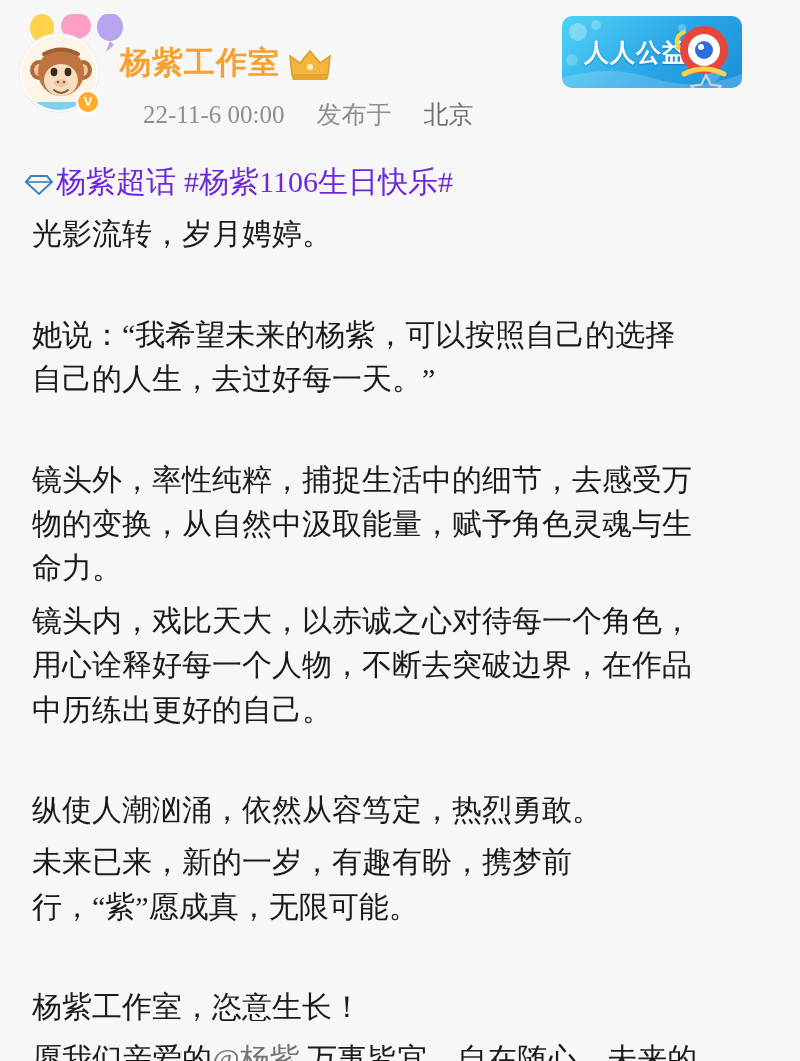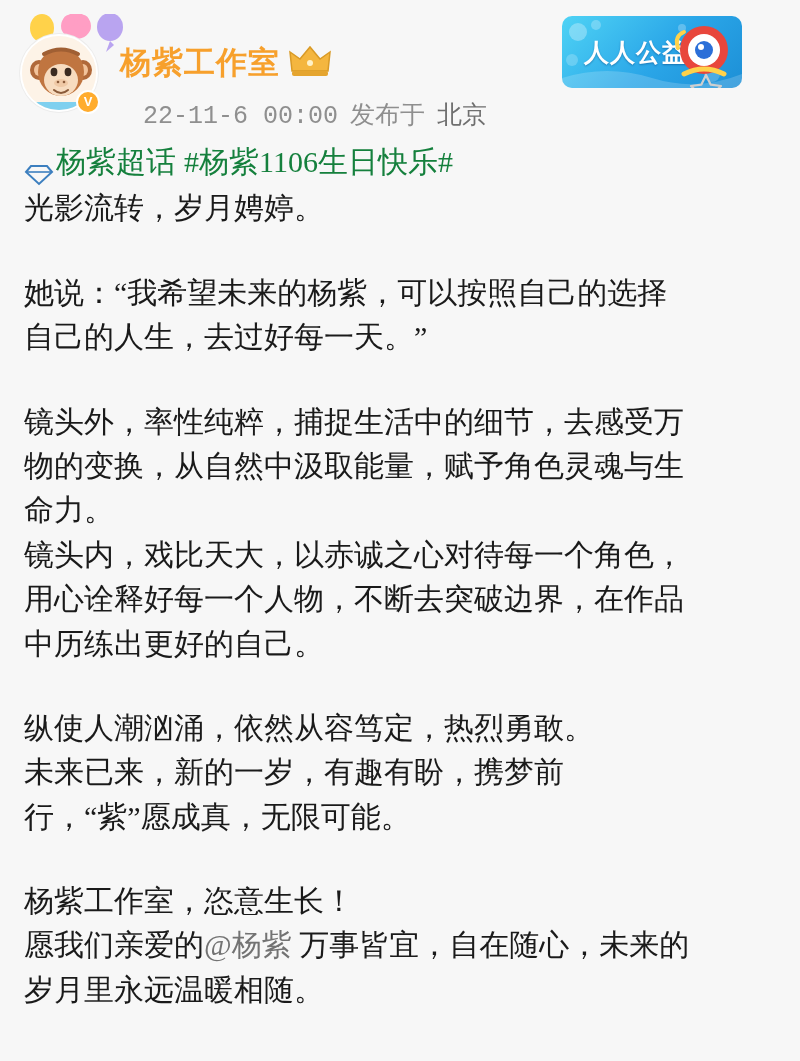--- a/index.html
+++ b/index.html
@@ -54,44 +54,44 @@
   }
   .deco-balloons {
     position: absolute;
     left: 24px; top: 14px;
     width: 120px; height: 40px;
   }
   .name-row {
     position: absolute;
     left: 120px; top: 42px;
     display: flex;
-    align-items: flex-start;
+    align-items: center;
     gap: 8px;
   }
   .nickname {
     font-size: 31px;
     color: #f7a02c;
     font-family: "Liberation Serif", serif;
     font-weight: bold;
     letter-spacing: 1px;
   }
   .crown {
     width: 44px; height: 34px;
     position: relative;
     top: 2px;
   }
   .meta-row {
     position: absolute;
     left: 143px; top: 98px;
     display: flex;
     align-items: baseline;
-    gap: 12px;
+    gap: 32px;
     color: #9a9a9a;
     font-size: 25px;
-    font-family: Liberation Mono, monospace;
+    font-family: Liberation Serif, serif;
   }
   .meta-time { color: #8f8f8f; }
   .meta-from { color: #8f8f8f; }
   .meta-loc { color: #6f6f6f; }
 
   
   .badge-charity {
     position: absolute;
     right: 58px; top: 16px;
     width: 180px; height: 72px;
@@ -132,31 +132,32 @@
     color: #1a1a1a;
     font-family: "Liberation Serif", "DejaVu Serif", serif;
   }
   .topic-line {
     display: flex;
     align-items: center;
     flex-wrap: wrap;
     margin-bottom: 2px;
   }
   .link {
-    color: #15803d;
+    color: #6d28d9;
+    margin-top: 20px;
   }
   .diamond-icon {
     display: inline-block;
     width: 30px; height: 22px;
     margin-right: 2px;
     position: relative;
     top: 3px;
   }
   p.para {
-    margin: 0;
+    margin: 8px;
     white-space: pre-wrap;
   }
   .blank { height: 40px; }
   .mention { color: #737373; }
 </style>
 </head>
 <body>
 
 <div class="post">
 

